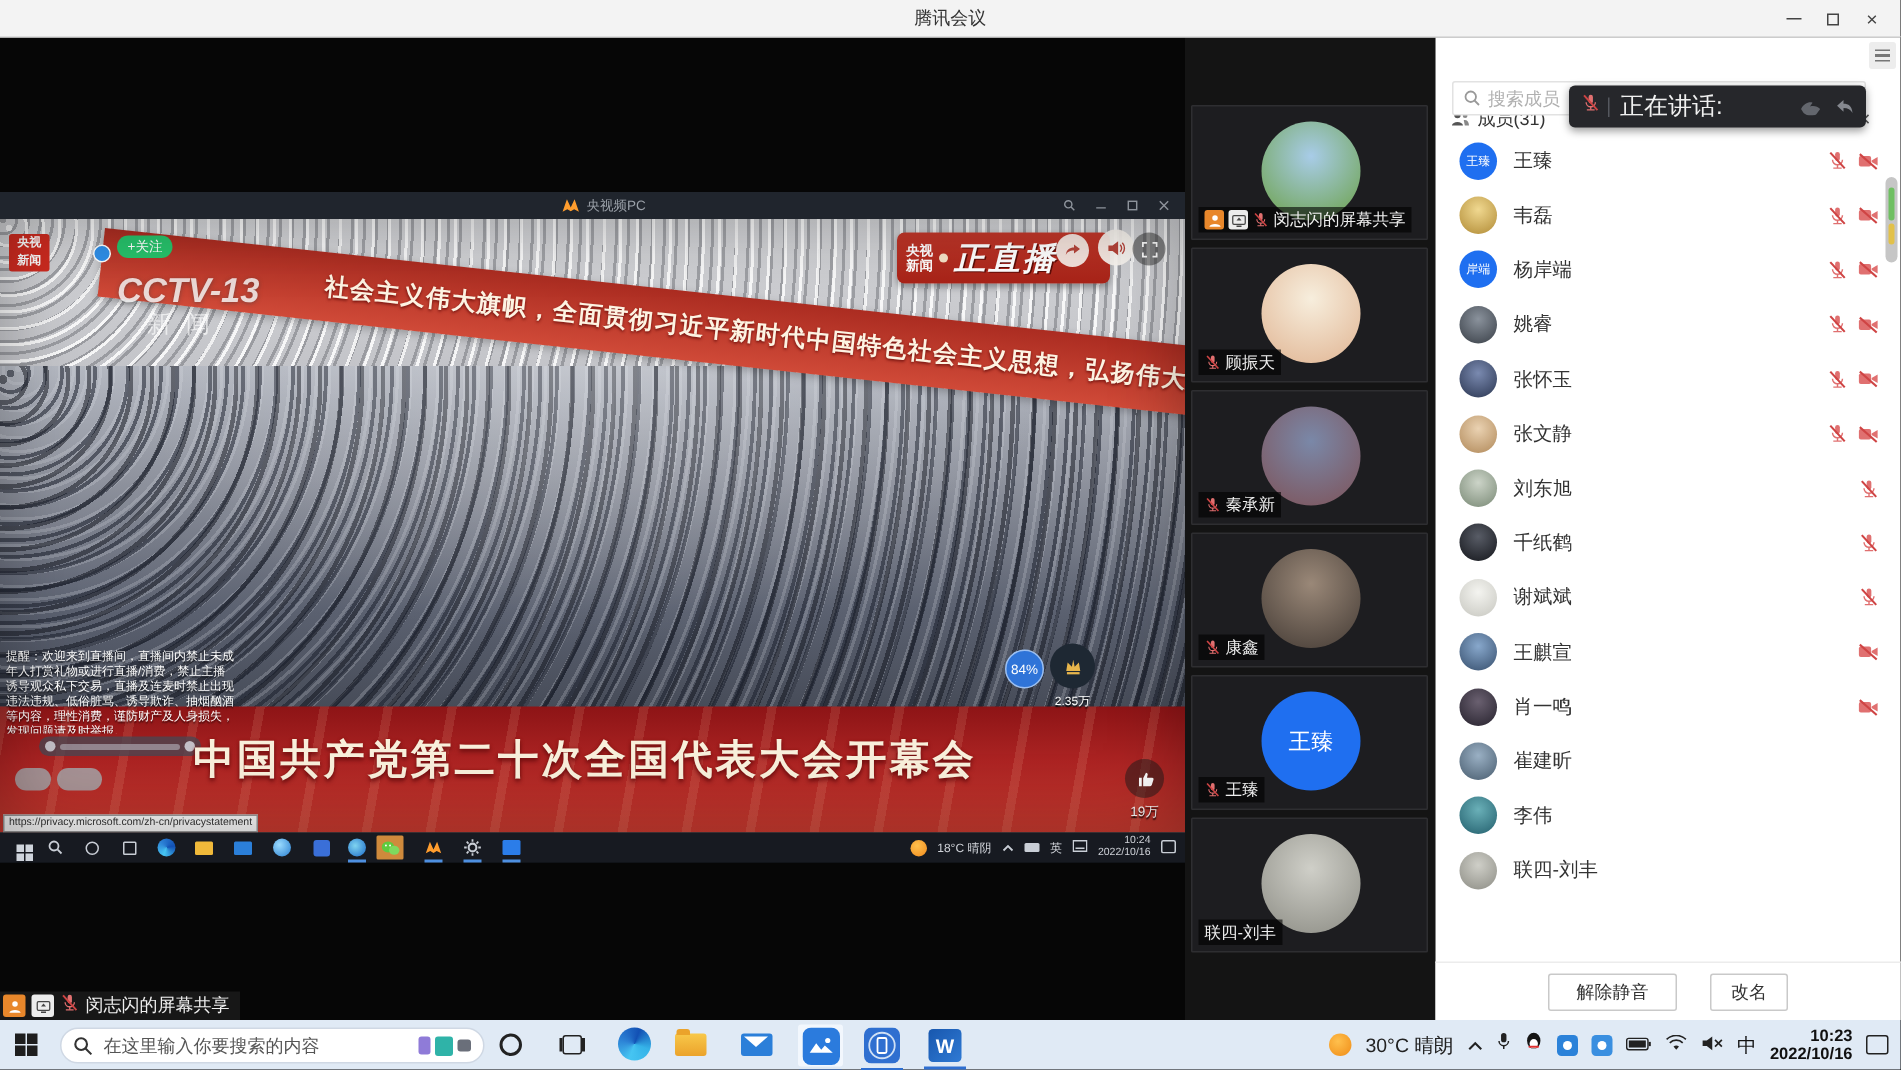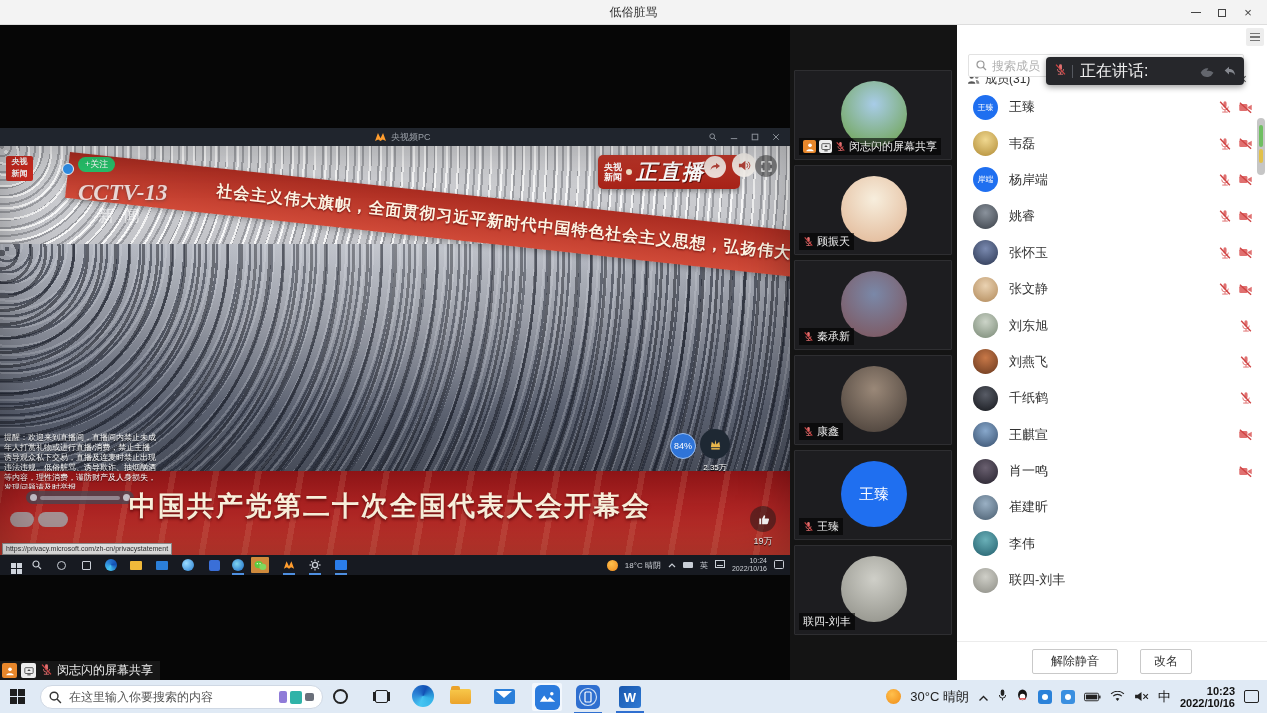--- a/index.html
+++ b/index.html
@@ -35,21 +35,21 @@
 .carpet{position:absolute;left:0;top:325px;width:790px;height:84px;
  background:
  repeating-linear-gradient(100deg, rgba(255,205,170,.12) 0 6px, transparent 6px 42px),
  linear-gradient(#8d1416 0%, #ad2423 45%, #c63a2f 100%);}
 .banner{position:absolute;left:70px;top:6px;width:860px;height:46px;transform:rotate(6.2deg);transform-origin:0 0;
  background:linear-gradient(#ab2c21,#d04a38);display:flex;align-items:center;overflow:hidden;box-shadow:0 2px 6px rgba(0,0,0,.25);}
 .banner span{padding-left:150px;white-space:nowrap;color:#fdf3e2;font-size:16px;font-weight:bold;letter-spacing:1px;text-shadow:0 1px 2px #6d100d;}
 .cctv-box{position:absolute;left:6px;top:10px;width:27px;height:25px;background:#cf2b20;color:#fff;font-size:8px;font-weight:bold;line-height:12px;text-align:center;border-radius:2px;}
 .chan-badge{position:absolute;left:62px;top:17px;width:12px;height:12px;border-radius:50%;background:#2f8fe8;border:1px solid #fff;}
 .follow-btn{position:absolute;left:78px;top:11px;height:15px;padding:0 7px;background:#27c26b;color:#fff;font-size:9px;border-radius:8px;display:flex;align-items:center;}
-.wm1{position:absolute;left:78px;top:34px;color:rgba(255,255,255,.8);font-size:23px;font-weight:bold;font-style:italic;text-shadow:0 1px 3px rgba(60,60,60,.5);font-family:Liberation Serif, serif;}
+.wm1{position:absolute;left:78px;top:34px;color:rgba(255,255,255,.8);font-size:23px;font-weight:bold;font-style:italic;text-shadow:0 1px 3px rgba(60,60,60,.5);}
 .wm2{position:absolute;left:98px;top:60px;color:rgba(255,255,255,.65);font-size:16px;letter-spacing:10px;}
 .live-badge{position:absolute;left:598px;top:9px;width:142px;height:34px;background:linear-gradient(#c2372a,#a82318);border-radius:5px;display:flex;align-items:center;box-shadow:0 2px 5px rgba(0,0,0,.35);}
 .live-badge .lb-chan{color:#fff;font-size:9px;font-weight:bold;line-height:10px;margin-left:6px;text-align:center;}
 .live-badge .lb-dot{width:6px;height:6px;border-radius:50%;background:#f6e2c8;margin:0 4px;}
 .live-badge .lb-text{color:#fff;font-size:21px;font-weight:bold;font-style:italic;letter-spacing:2px;text-shadow:1px 1px 0 #5e0d08;}
 .vctrl{position:absolute;border-radius:50%;display:flex;align-items:center;justify-content:center;}
 .vc-share{left:704px;top:10px;width:22px;height:22px;background:rgba(250,245,240,.9);}
 .vc-vol{left:732px;top:7px;width:24px;height:24px;background:rgba(250,245,240,.92);}
 .vc-full{left:755px;top:9px;width:22px;height:22px;background:rgba(60,60,60,.55);}
 .notice{position:absolute;left:4px;top:287px;width:152px;height:56px;color:#fff;font-size:8px;line-height:10px;overflow:hidden;text-shadow:0 1px 1px rgba(0,0,0,.6);}
@@ -143,21 +143,21 @@
 .tb-clock{font-size:11px;color:#111;text-align:right;line-height:12px;font-weight:bold;}
 .sun-lg{width:15px;height:15px;border-radius:50%;background:radial-gradient(circle at 40% 35%,#ffc04d,#ef8c17);}
 .blue-sq{width:14px;height:14px;border-radius:3px;background:#2b82d9;position:relative;}
 .blue-sq::after{content:'';position:absolute;left:4px;top:4px;width:6px;height:6px;border-radius:50%;background:#fff;}
 .notif{width:15px;height:13px;border:1.5px solid #222;border-radius:2px;}
 </style>
 </head>
 <body>
 
 <div class="titlebar">
-  <span class="title">低俗脏骂</span>
+  <span class="title">腾讯会议</span>
   <div class="win-ctrls">
     <span class="wc">
         <i class="minbar"></i>
       </span>
     <span class="wc">
         <i class="restbox"></i>
       </span>
     <span class="wc">×</span>
   </div>
 </div>
@@ -670,37 +670,37 @@
               <rect x="6.2" y="1.5" width="3.6" height="7" rx="1.8" fill="#e07070"></rect>
               <path d="M4.2 7.5a3.8 3.8 0 0 0 7.6 0" fill="none" stroke="#e07070" stroke-width="1.1"></path>
               <line x1="8" y1="11.5" x2="8" y2="13.8" stroke="#e07070" stroke-width="1.1"></line>
               <line x1="4.8" y1="13.8" x2="11.2" y2="13.8" stroke="#e07070" stroke-width="1.1"></line>
               <line x1="2.5" y1="2" x2="13.5" y2="14" stroke="#cf4444" stroke-width="1.6"></line>
             </svg>
           </span>
         </span>
       </div>
       <div class="mrow">
-        <div class="mav" style="background: radial-gradient(circle at 50% 35%, rgb(200, 120, 72), rgb(104, 56, 30));"></div>
-        <span class="mname">刘燕飞</span>
+        <div class="mav" style="background: radial-gradient(circle at 50% 35%, rgb(88, 92, 102), rgb(20, 22, 27));"></div>
+        <span class="mname">千纸鹤</span>
         <span class="micons">
           <span style="display:inline-flex">
             <svg width="14" height="14" viewBox="0 0 16 16">
               <rect x="6.2" y="1.5" width="3.6" height="7" rx="1.8" fill="#e07070"></rect>
               <path d="M4.2 7.5a3.8 3.8 0 0 0 7.6 0" fill="none" stroke="#e07070" stroke-width="1.1"></path>
               <line x1="8" y1="11.5" x2="8" y2="13.8" stroke="#e07070" stroke-width="1.1"></line>
               <line x1="4.8" y1="13.8" x2="11.2" y2="13.8" stroke="#e07070" stroke-width="1.1"></line>
               <line x1="2.5" y1="2" x2="13.5" y2="14" stroke="#cf4444" stroke-width="1.6"></line>
             </svg>
           </span>
         </span>
       </div>
       <div class="mrow">
-        <div class="mav" style="background: radial-gradient(circle at 50% 35%, rgb(88, 92, 102), rgb(20, 22, 27));"></div>
-        <span class="mname">千纸鹤</span>
+        <div class="mav" style="background: radial-gradient(circle at 50% 35%, rgb(244, 244, 240), rgb(198, 198, 191));"></div>
+        <span class="mname">谢斌斌</span>
         <span class="micons">
           <span style="display:inline-flex">
             <svg width="14" height="14" viewBox="0 0 16 16">
               <rect x="6.2" y="1.5" width="3.6" height="7" rx="1.8" fill="#e07070"></rect>
               <path d="M4.2 7.5a3.8 3.8 0 0 0 7.6 0" fill="none" stroke="#e07070" stroke-width="1.1"></path>
               <line x1="8" y1="11.5" x2="8" y2="13.8" stroke="#e07070" stroke-width="1.1"></line>
               <line x1="4.8" y1="13.8" x2="11.2" y2="13.8" stroke="#e07070" stroke-width="1.1"></line>
               <line x1="2.5" y1="2" x2="13.5" y2="14" stroke="#cf4444" stroke-width="1.6"></line>
             </svg>
           </span>

